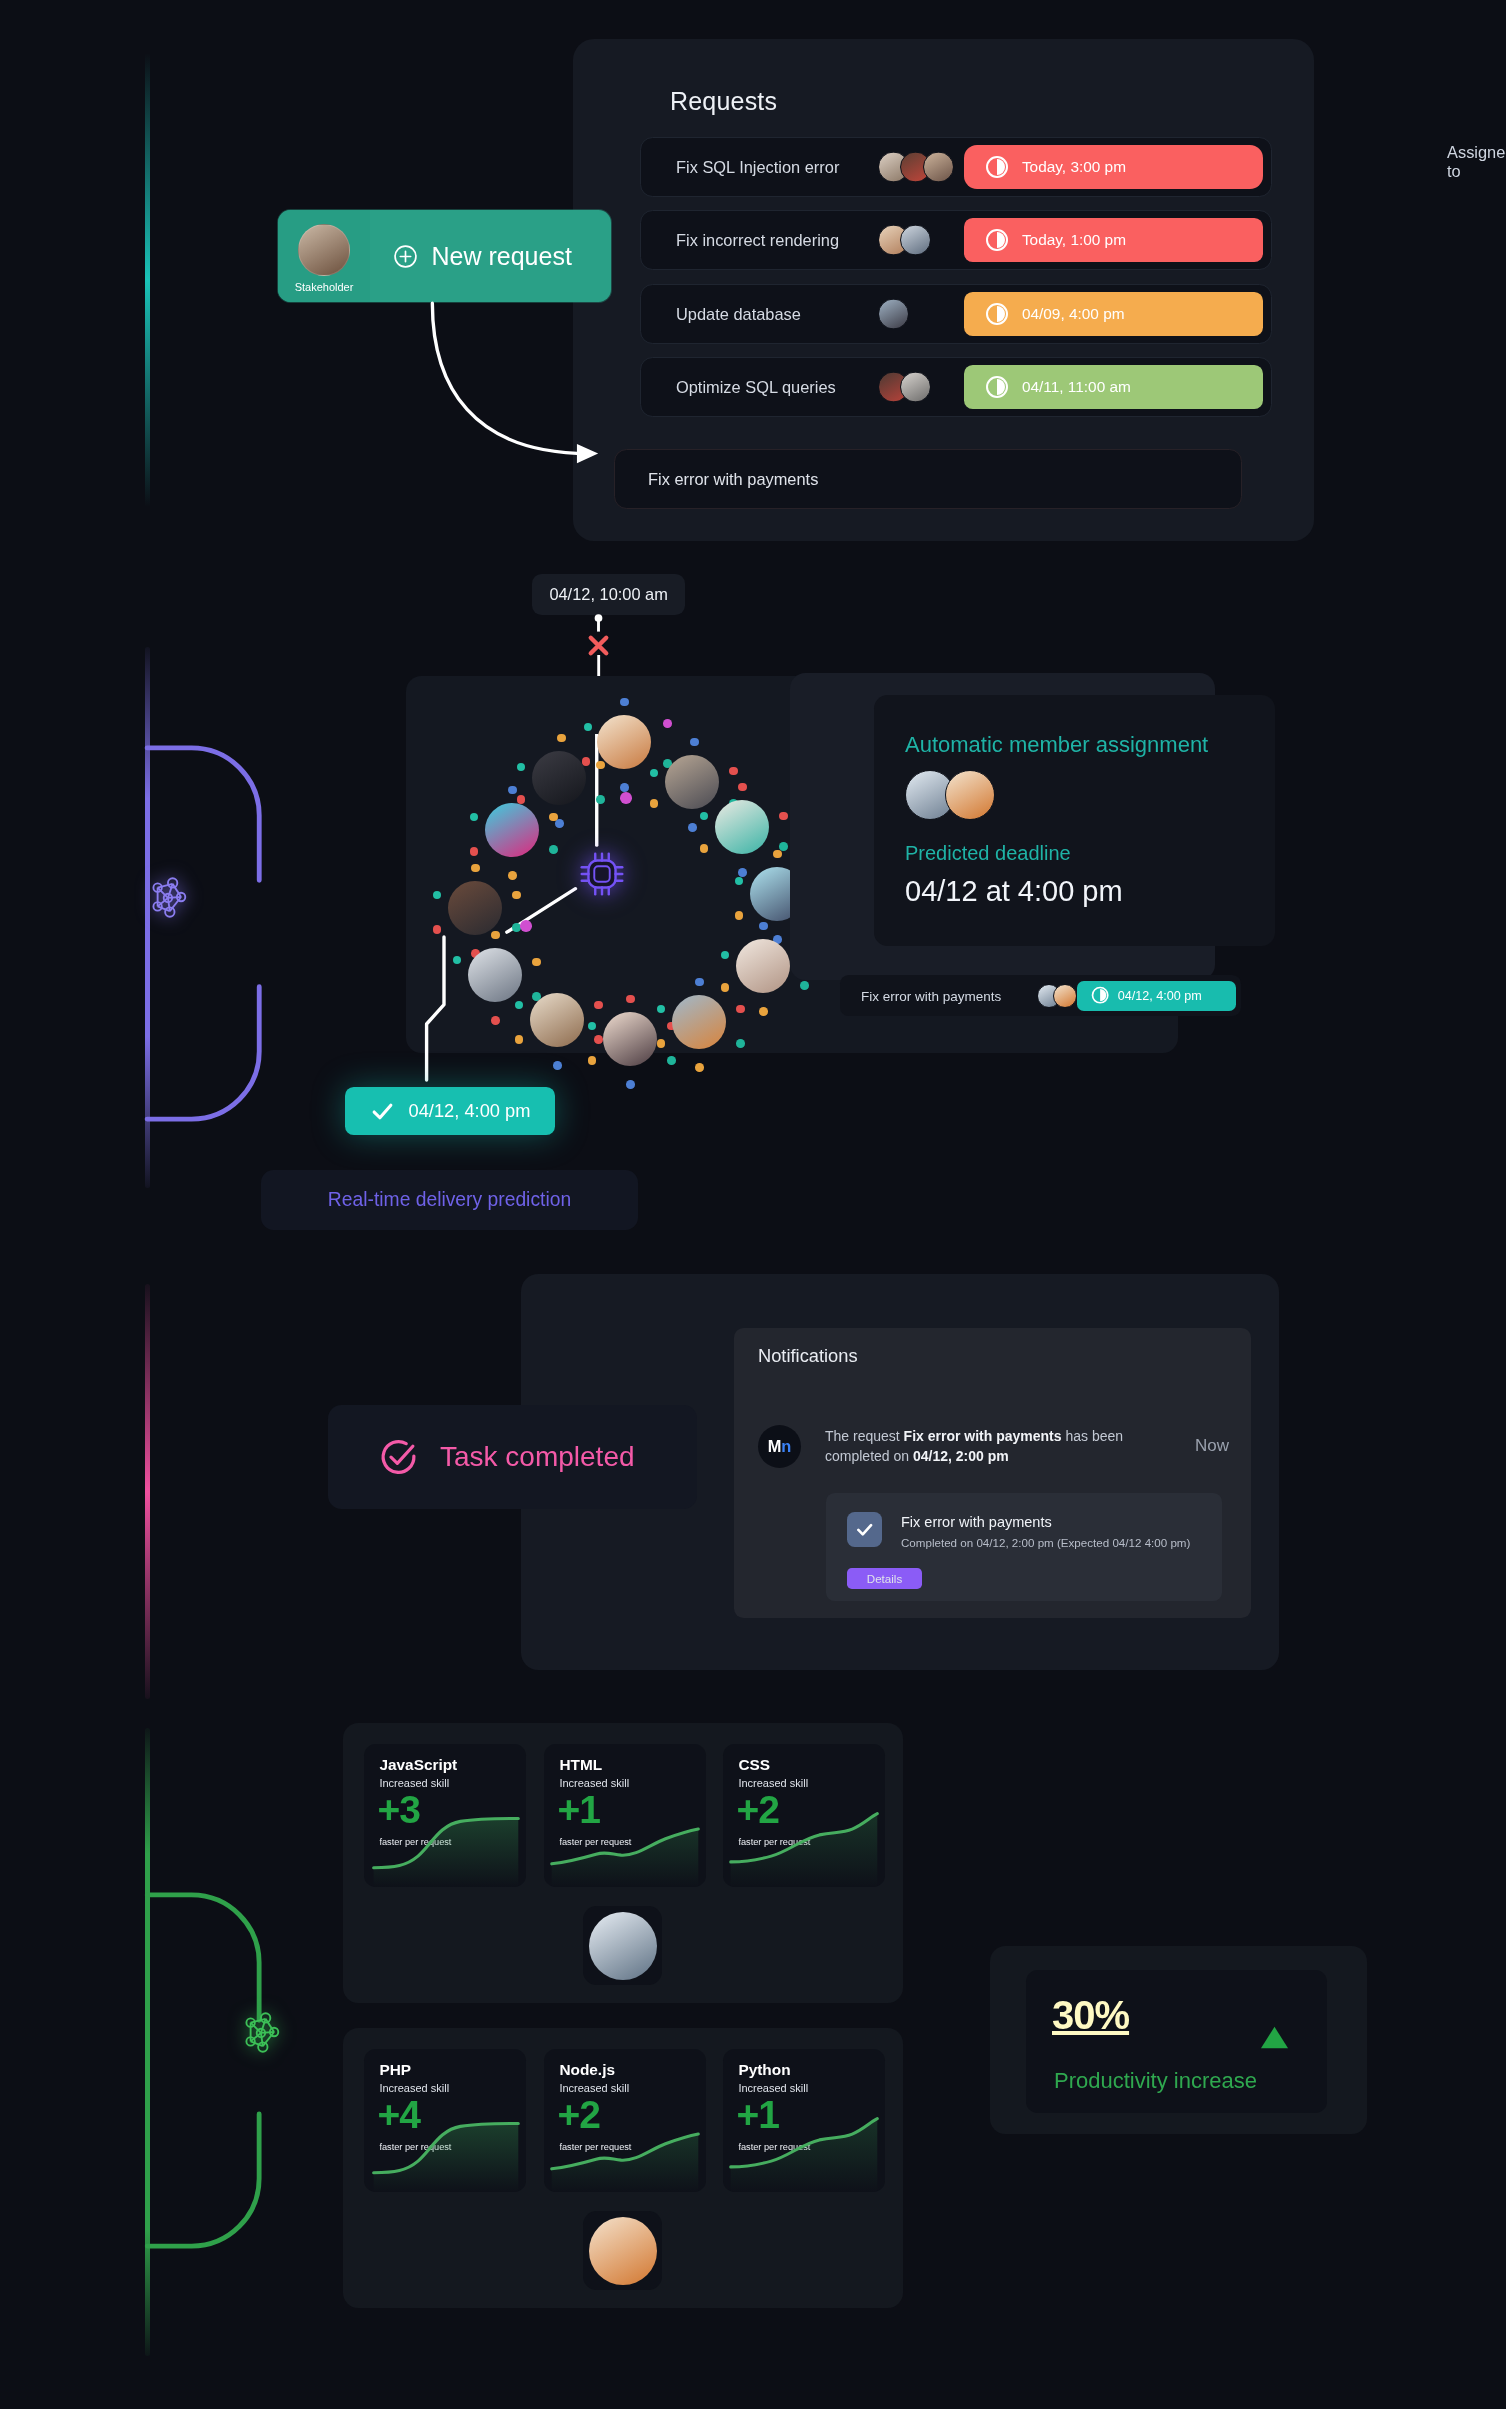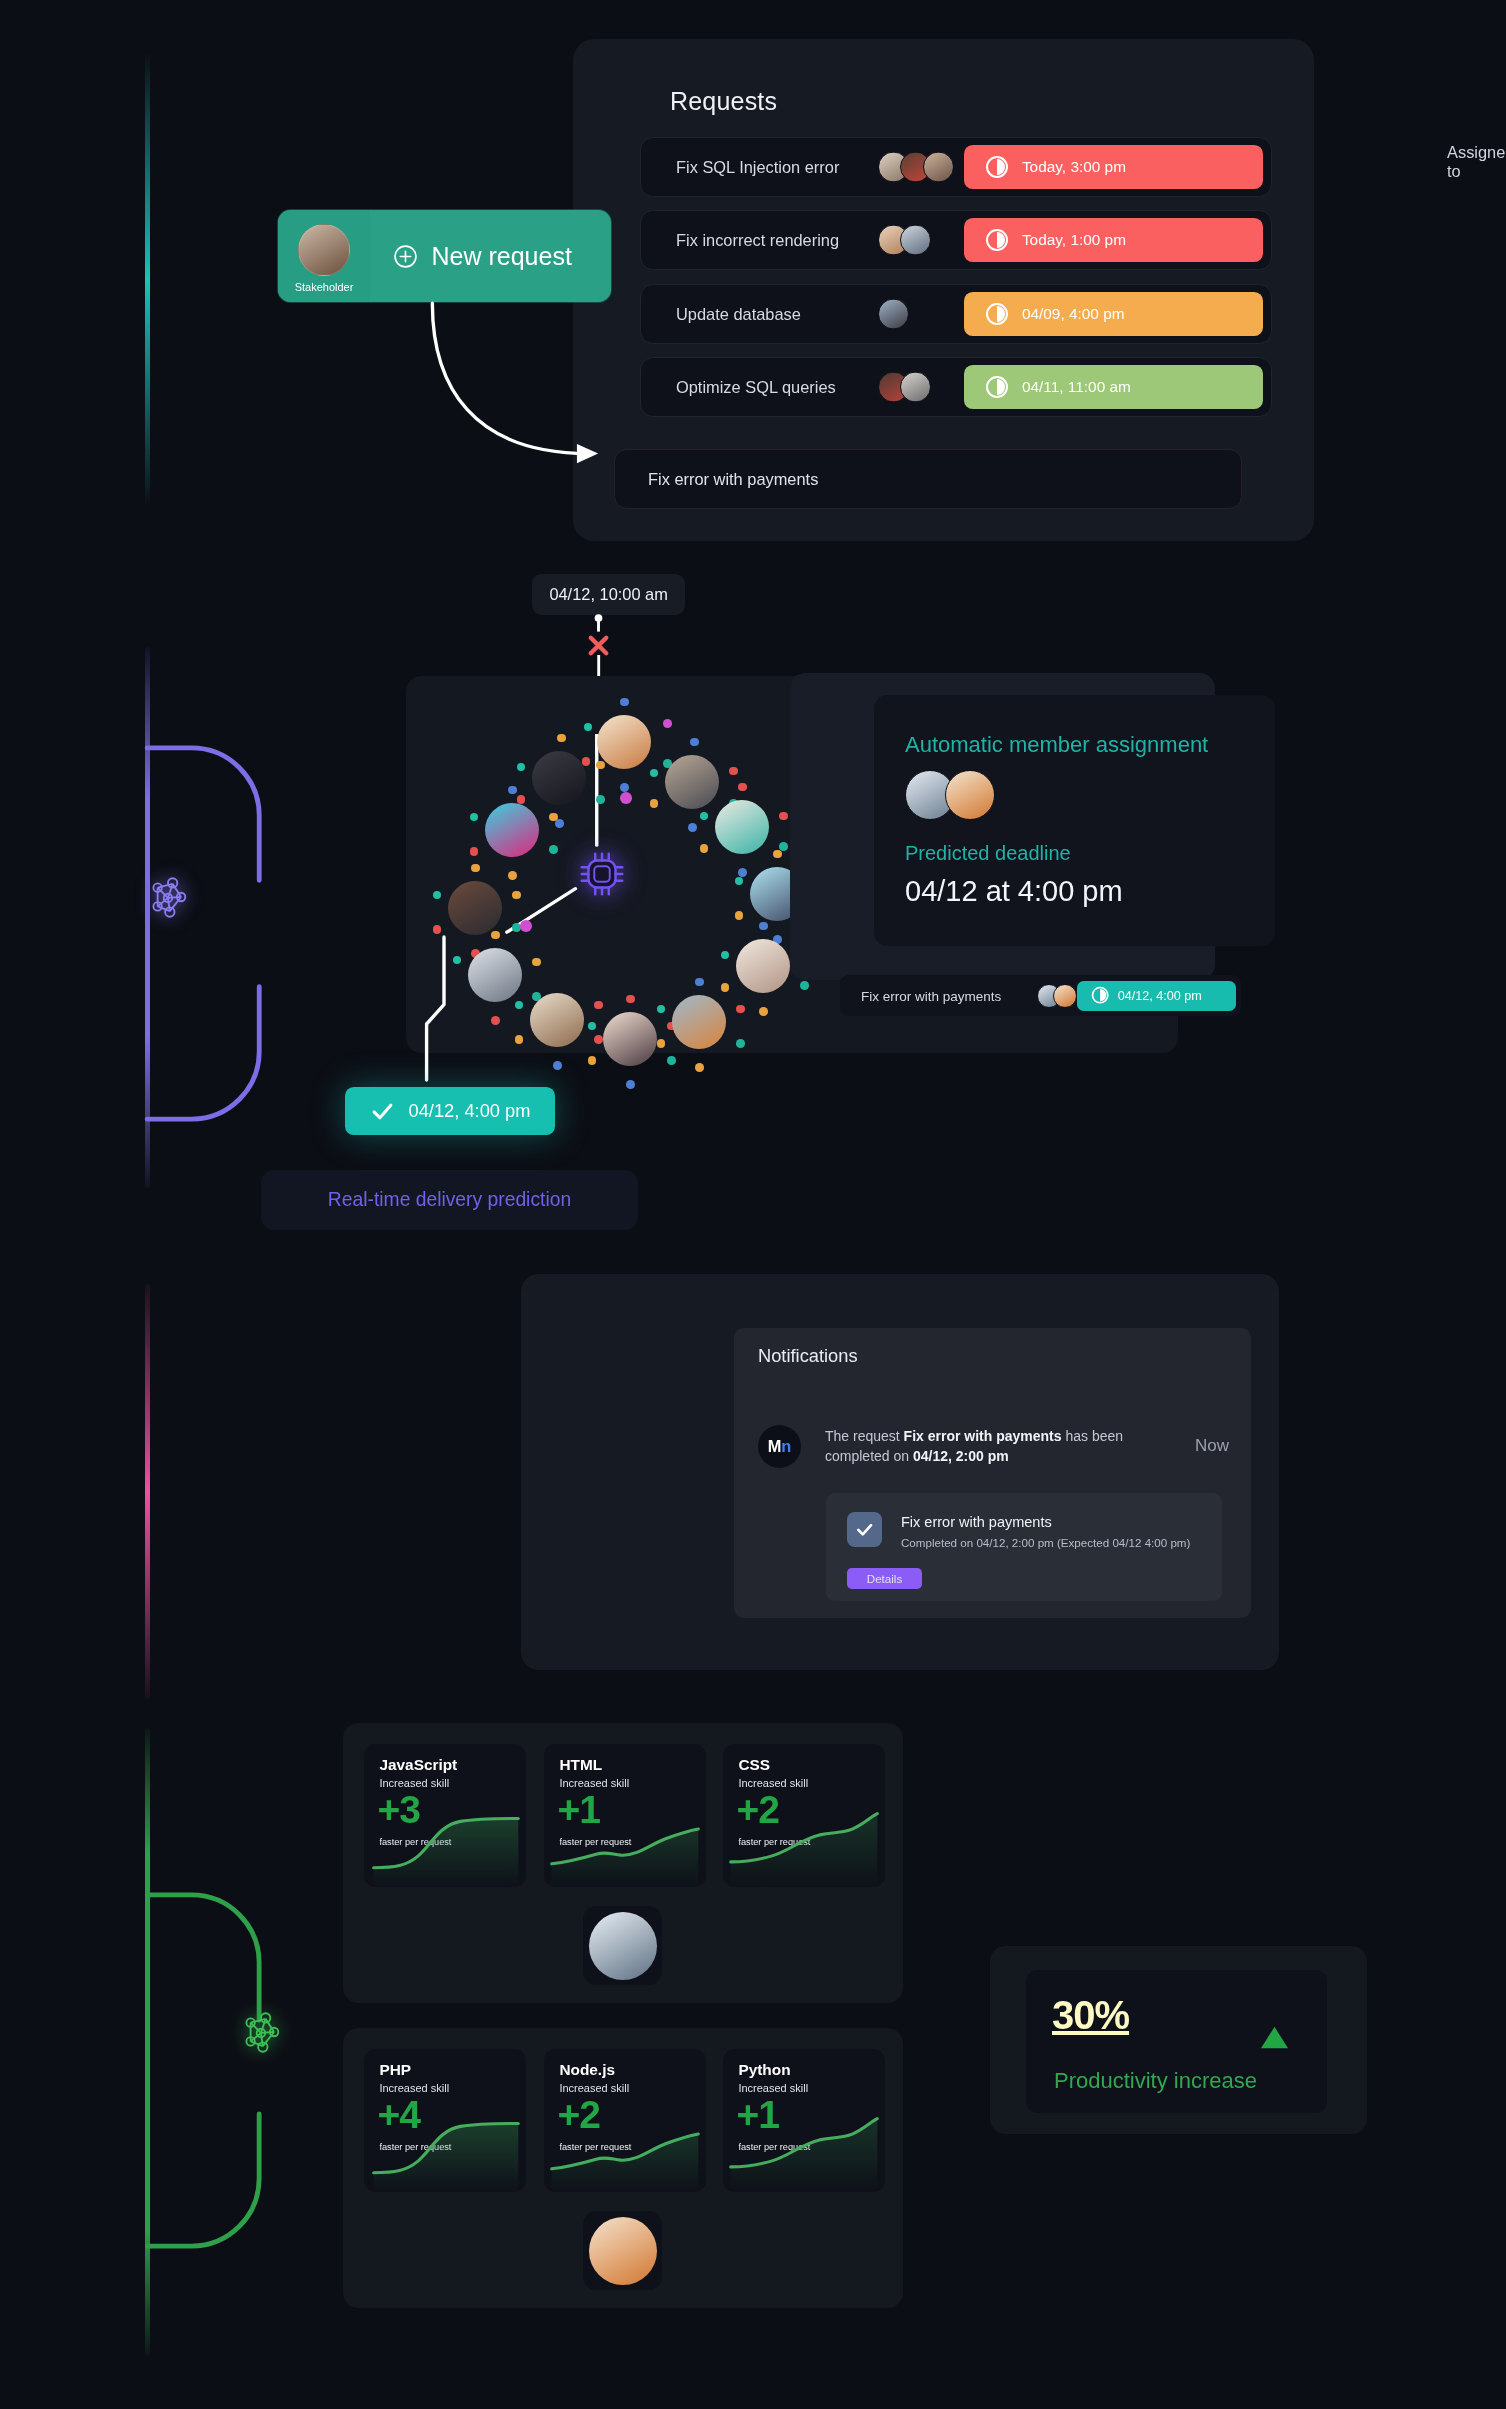--- a/index.html
+++ b/index.html
@@ -262,21 +262,21 @@
 
   </div>
 
   <div class="req-row" style="top:137px;">
     <div class="req-name">Fix SQL Injection error</div>
     <div class="req-avatars">
       <div class="av" style="background:linear-gradient(150deg,#dcd0c4,#8a7664)"></div>
       <div class="av" style="background:linear-gradient(150deg,#5a3f33,#c2453a)"></div>
       <div class="av" style="background:linear-gradient(150deg,#cdb49c,#6a5246)"></div>
     </div>
-    <div class="req-pill" style="background:#fa6060;color:#fff;">
+    <div class="req-pill" style="background:#fa6060;color:#fff;border-radius:13px;">
       <svg class="pill-icon" viewBox="0 0 24 24">
           <circle cx="12" cy="12" r="10" fill="none" stroke="#fff" stroke-width="2"></circle>
           <path d="M12 4 A8 8 0 0 1 12 20 Z" fill="#fff"></path>
         </svg>
       <span>Today, 3:00 pm</span>
     </div>
   </div>
 
   <div class="req-row" style="top:210px;">
     <div class="req-name">Fix incorrect rendering</div>
@@ -555,20 +555,27 @@
     <div id="notif-check">
       <svg style="width:21px;height:21px" viewBox="0 0 24 24" fill="none">
         <path d="M5 12.5 L10 17.5 L19.5 7" stroke="#fff" stroke-width="3" stroke-linecap="round" stroke-linejoin="round"></path>
       </svg>
     </div>
     <div id="notif-inner-title">Fix error with payments</div>
     <div id="notif-inner-sub">Completed on 04/12, 2:00 pm (Expected 04/12 4:00 pm)</div>
     <div id="notif-details">Details</div>
   </div>
 
+  <div id="task-completed">
+    <svg style="width:41px;height:41px" viewBox="0 0 24 24" fill="none">
+      <path d="M21 11.2 A9 9 0 1 1 16.5 3.9" stroke="#f45aa8" stroke-width="1.9" stroke-linecap="round"></path>
+      <path d="M7.6 11.8 L11.3 15.4 L20.4 5.4" stroke="#f45aa8" stroke-width="1.9" stroke-linecap="round" stroke-linejoin="round"></path>
+    </svg>
+    <span id="tc-label">Task completed</span>
+  </div>
 
   <div class="skill-group" id="skill-group-1">
     <div class="skill-card p1">
       <div class="sk-name">JavaScript</div>
       <div class="sk-sub">Increased skill</div>
       <div class="sk-val">+3</div>
       <div class="sk-note">faster per request</div>
       <svg class="sk-spark" viewBox="0 0 168 86" preserveAspectRatio="none">
         <defs>
             <linearGradient id="gA" x1="0" y1="0" x2="0" y2="1">

